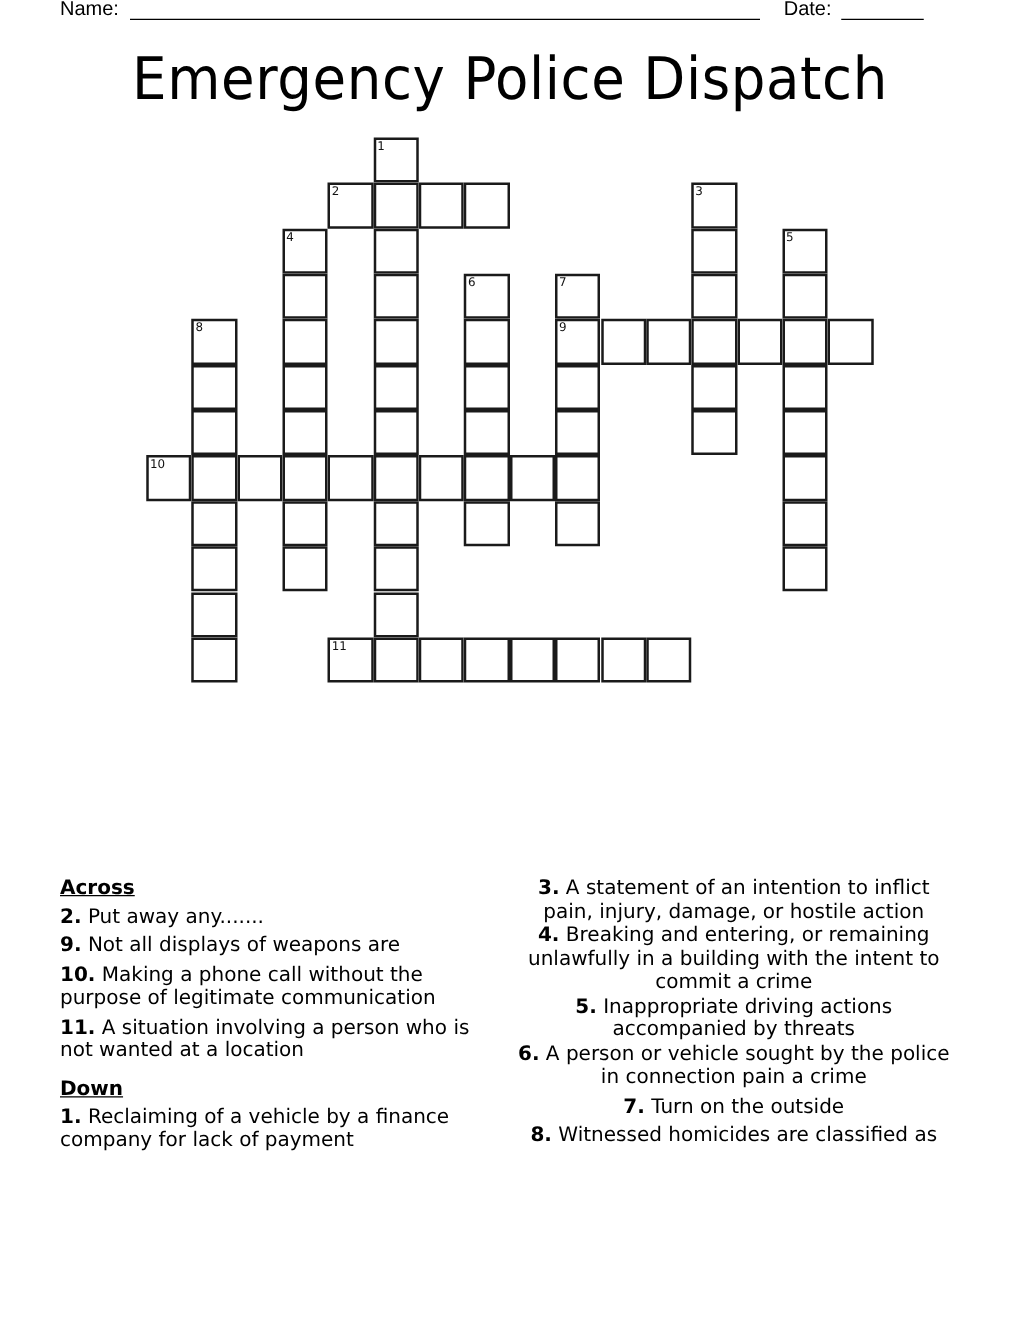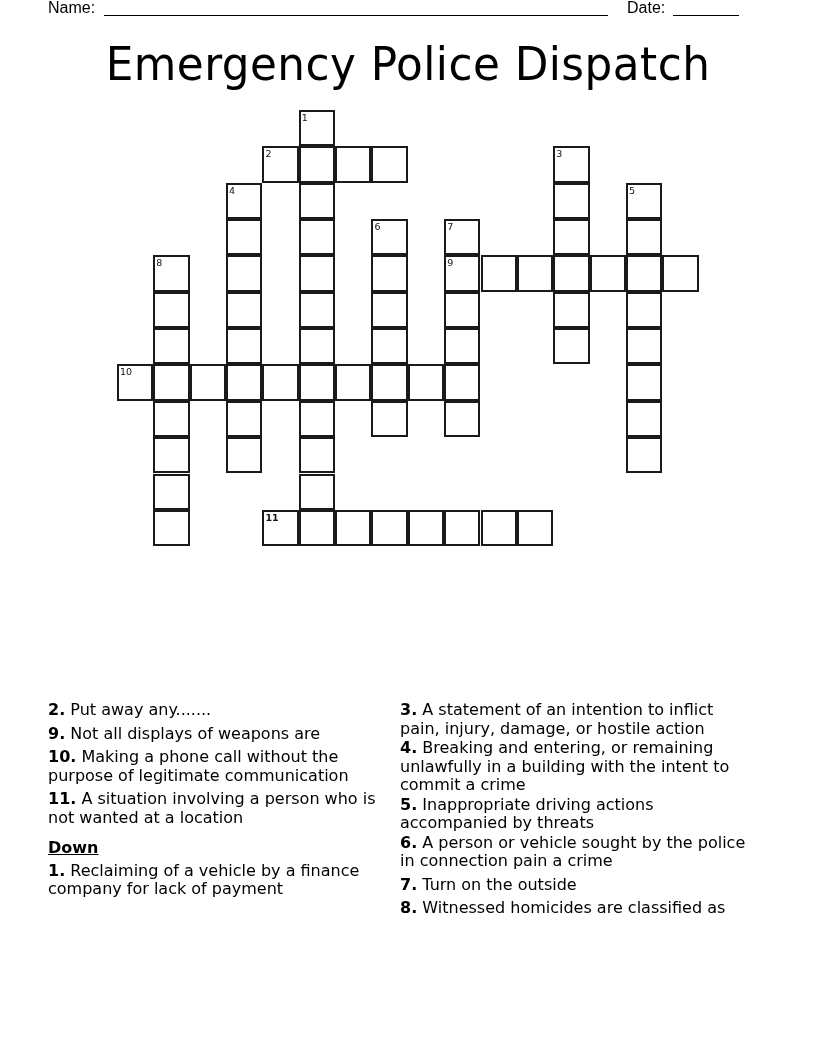--- a/index.html
+++ b/index.html
@@ -14,21 +14,21 @@
     font-family: "DejaVu Sans", sans-serif; font-size: 47px; line-height: 60px; letter-spacing: 0.5px;
     transform: scaleX(0.93); transform-origin: center; }
   .grid { position: absolute; left: 117px; top: 110px; width: 600px; height: 440px; }
   .cell { position: absolute; width: 36.35px; height: 36.35px; box-sizing: border-box;
     border: 2px solid #1a1a1a; background: #fff; }
   .cell .num { position: absolute; left: 1px; top: 0px; font-family: "DejaVu Sans", sans-serif;
     font-size: 9.5px; line-height: 11px; color: #111; }
   .clues { position: absolute; top: 701px; font-family: "DejaVu Sans", sans-serif; font-size: 16px;
     line-height: 18.5px; }
   .clues.left { left: 48px; width: 350px; }
-  .clues.right { left: 400px; width: 350px; }
+  .clues.right { left: 412px; width: 350px; text-align: center; }
   .clue-heading { font-weight: bold; text-decoration: underline; margin: 0 0 4px 0; }
   .clue { margin: 0 0 5px 0; }
   .clue .cn { font-weight: bold; }
 </style>
 </head>
 <body>
 
 <div class="header-line">
   <span class="name-label">Name:</span>
   <span class="name-blank"></span>
@@ -118,32 +118,33 @@
     <div class="cell" style="left: 399.85px; top: 145.4px;"></div>
     <div class="cell" style="left: 472.55px; top: 145.4px;"></div>
     <div class="cell" style="left: 545.25px; top: 145.4px;"></div>
     <div class="cell" style="left: 0px; top: 254.45px;">
       <span class="num">10</span>
     </div>
     <div class="cell" style="left: 72.7px; top: 254.45px;"></div>
     <div class="cell" style="left: 145.4px; top: 254.45px;"></div>
     <div class="cell" style="left: 218.1px; top: 254.45px;"></div>
     <div class="cell" style="left: 290.8px; top: 254.45px;"></div>
-    <div class="cell" style="left: 145.4px; top: 399.85px; font-weight: bold;">
+    <div class="cell" style="left: 145.4px; top: 399.85px;">
       <span class="num">11</span>
     </div>
     <div class="cell" style="left: 218.1px; top: 399.85px;"></div>
     <div class="cell" style="left: 254.45px; top: 399.85px;"></div>
     <div class="cell" style="left: 290.8px; top: 399.85px;"></div>
     <div class="cell" style="left: 327.15px; top: 399.85px;"></div>
     <div class="cell" style="left: 363.5px; top: 399.85px;"></div>
     <div class="cell" style="left: 399.85px; top: 399.85px;"></div>
   </div>
 
 <div class="clues left">
+  <div class="clue-heading">Across</div>
   <div class="clue"><span class="cn">2.</span> <span>Put away any.......</span></div>
   <div class="clue"><span class="cn">9.</span> <span>Not all displays of weapons are</span></div>
   <div class="clue"><span class="cn">10.</span> <span>Making a phone call without the purpose of legitimate communication</span></div>
   <div class="clue" style="margin-bottom:12px"><span class="cn">11.</span> <span>A situation involving a person who is not wanted at a location</span></div>
   <div class="clue-heading">Down</div>
   <div class="clue"><span class="cn">1.</span> <span>Reclaiming of a vehicle by a finance company for lack of payment</span></div>
 </div>
 
 <div class="clues right">
   <div class="clue" style="margin-bottom:1px"><span class="cn">3.</span> <span>A statement of an intention to inflict pain, injury, damage, or hostile action</span></div>

